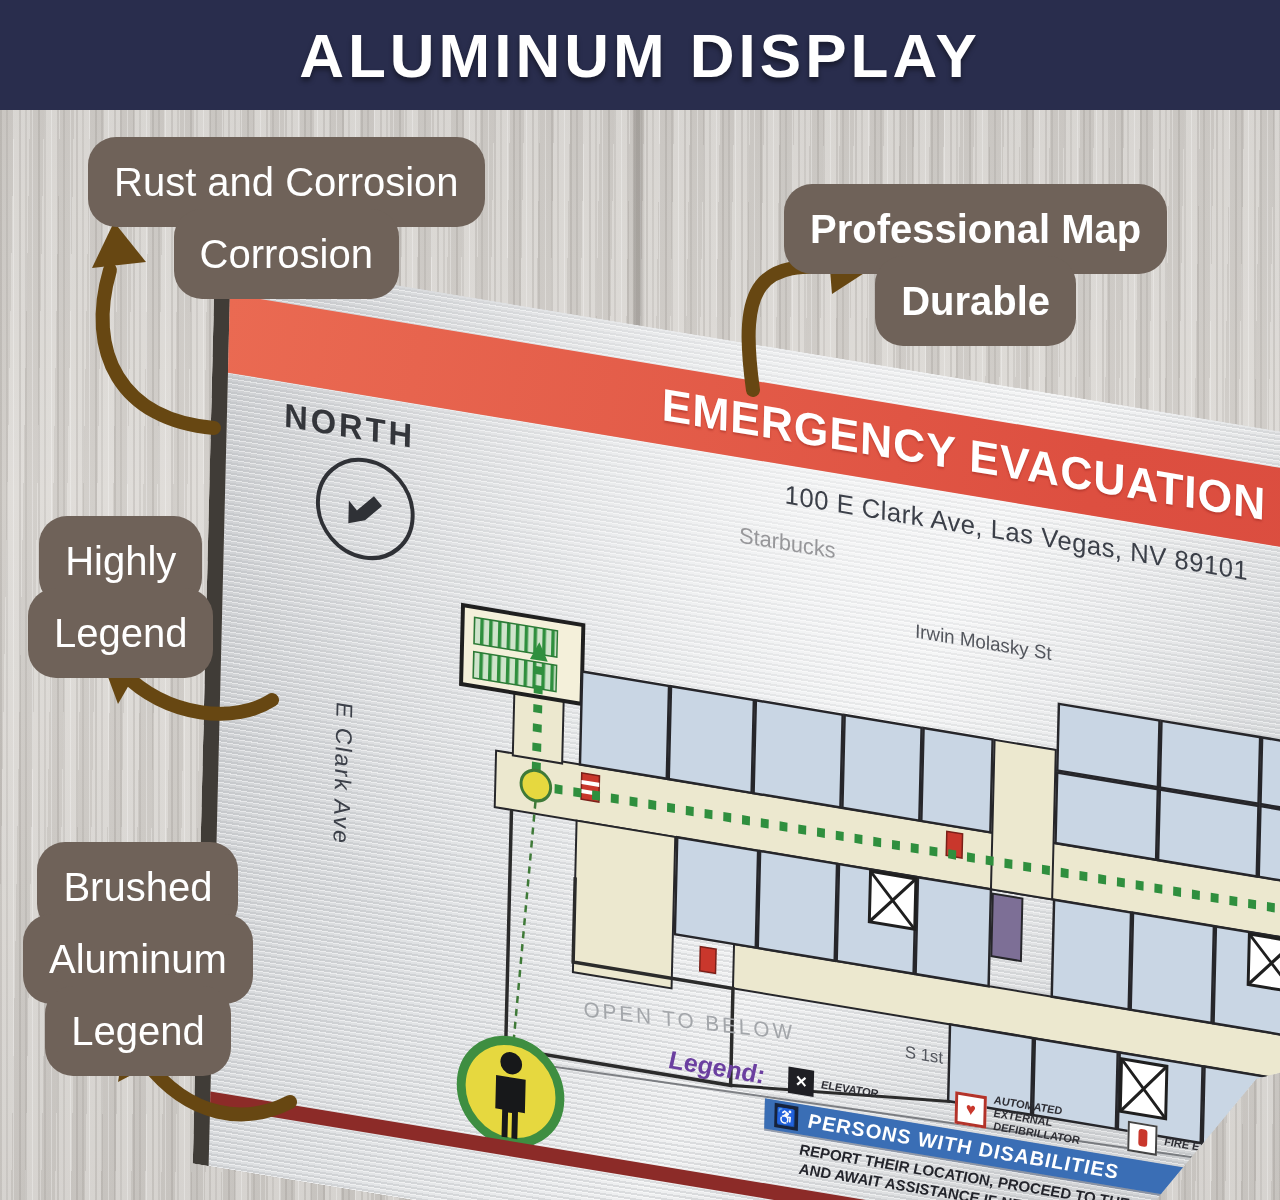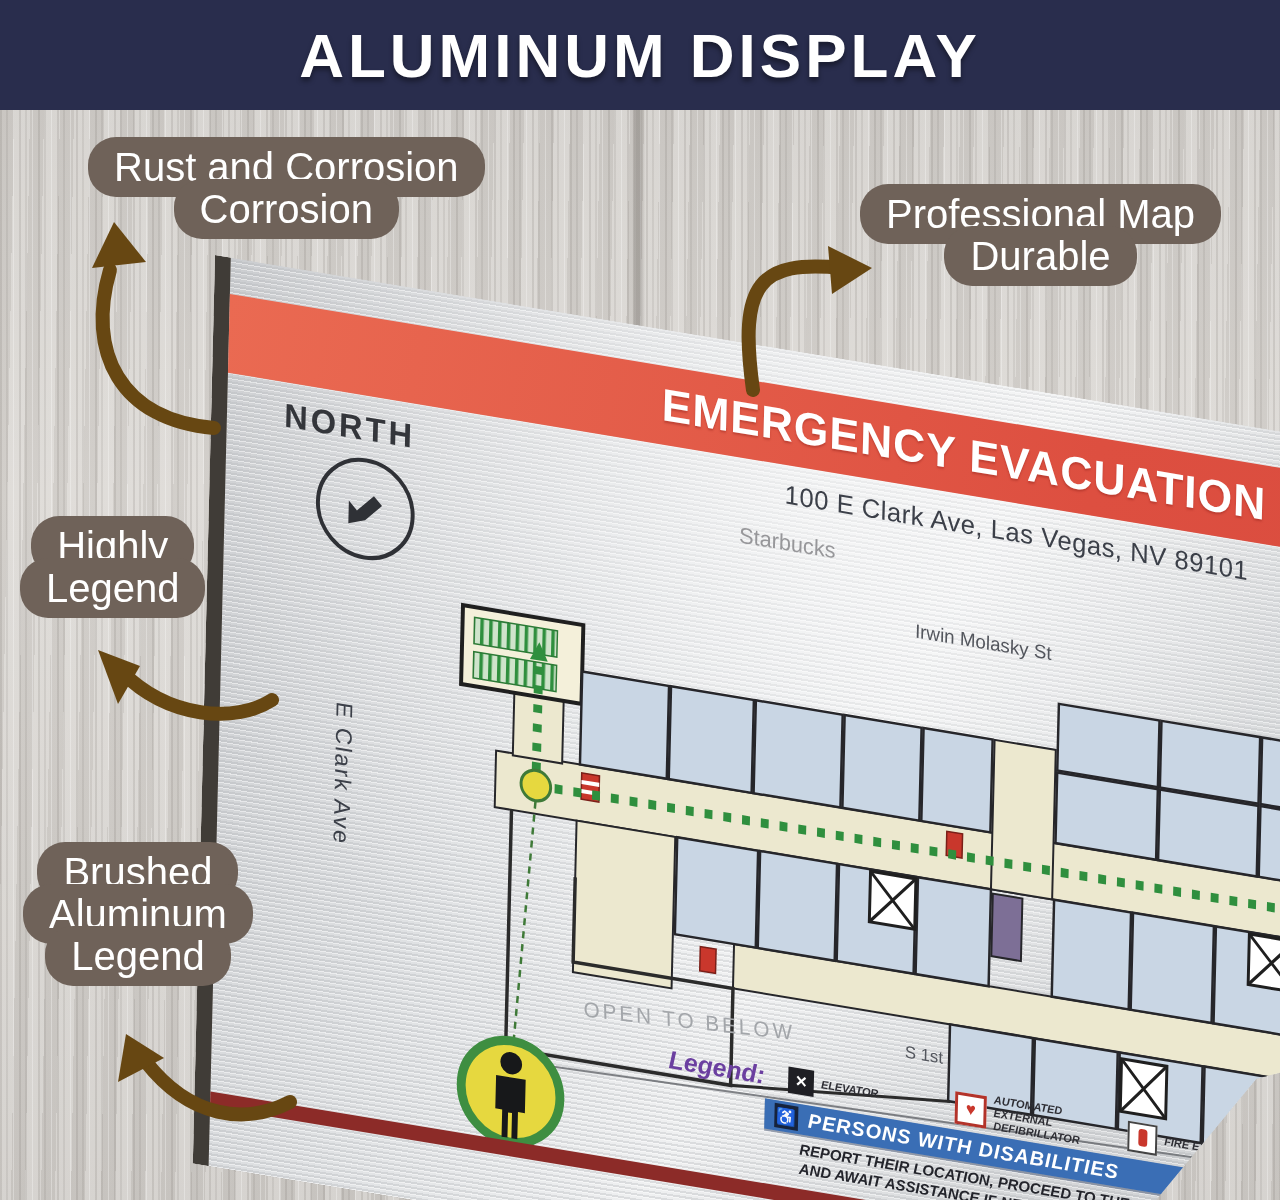--- a/index.html
+++ b/index.html
@@ -71,25 +71,25 @@
   .wheel-box{width:24px;height:24px;background:#16233c;color:#fff;font-size:16px;
     display:flex;align-items:center;justify-content:center;flex:none;}
   .dis-bar .txt{color:#fff;font-size:20px;font-weight:bold;font-style:italic;letter-spacing:1px;white-space:nowrap;}
   .dis-notes{position:absolute;left:596px;top:778px;font-size:15px;font-weight:bold;font-style:italic;
     color:#23242b;line-height:1.25;}
   .red-stripe{position:absolute;left:0;top:826px;width:100%;height:15px;background:#8c2b28;}
 
   
   .callout{position:absolute;display:flex;flex-direction:column;align-items:center;
     z-index:30;font-size:40px;color:#fff;}
-  .callout span{background:#6f6259;padding:7px 26px;border-radius:28px;white-space:nowrap;line-height:1.15;}
+  .callout span{background:#6f6259;padding:22px 26px;border-radius:28px;white-space:nowrap;line-height:1.15;}
   .callout span + span{margin-top:-18px;}
   .co-rust{left:88px;top:27px;}
-  .co-map{left:860px;top:74px;}
-  .co-durable{left:20px;top:406px;}
+  .co-map{left:784px;top:74px;font-weight:bold;}
+  .co-durable{left:28px;top:406px;}
   .co-finish{left:23px;top:732px;}
 
   .arrows{position:absolute;left:0;top:0;width:1280px;height:1090px;z-index:20;pointer-events:none;}
 </style>
 </head>
 <body>
 
 <div class="stage">
 
   <div class="top-banner">

